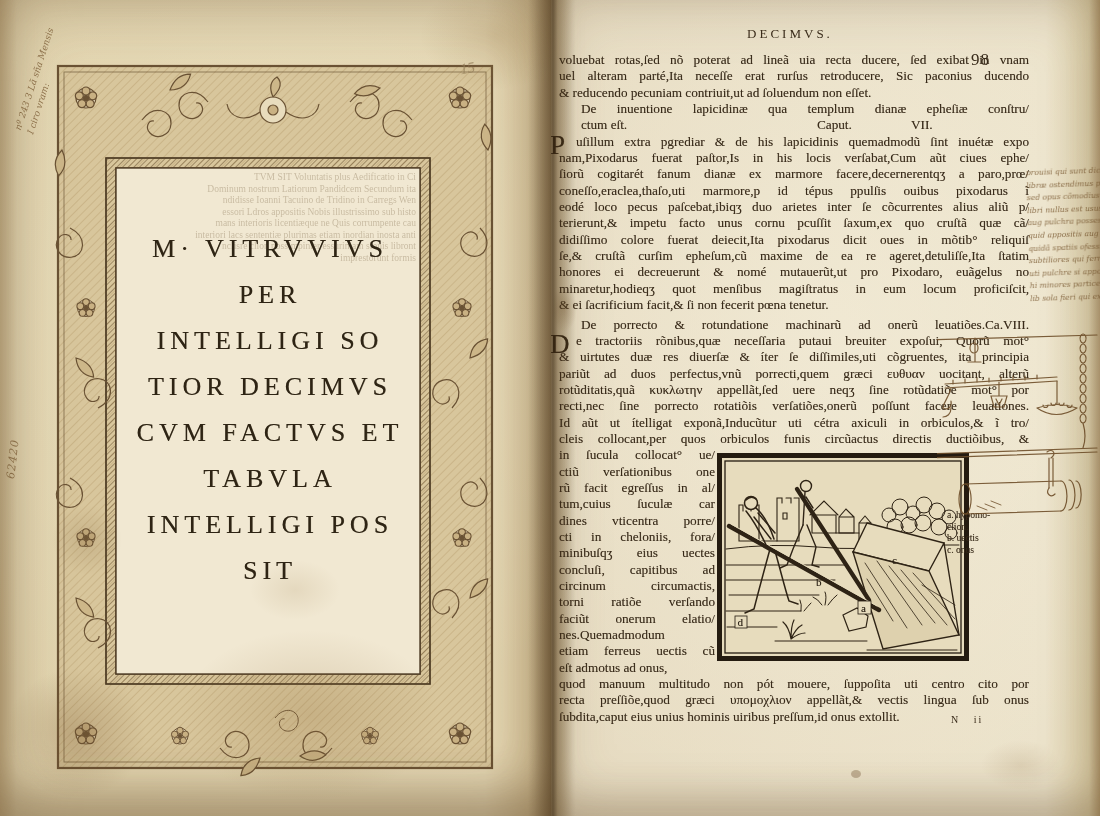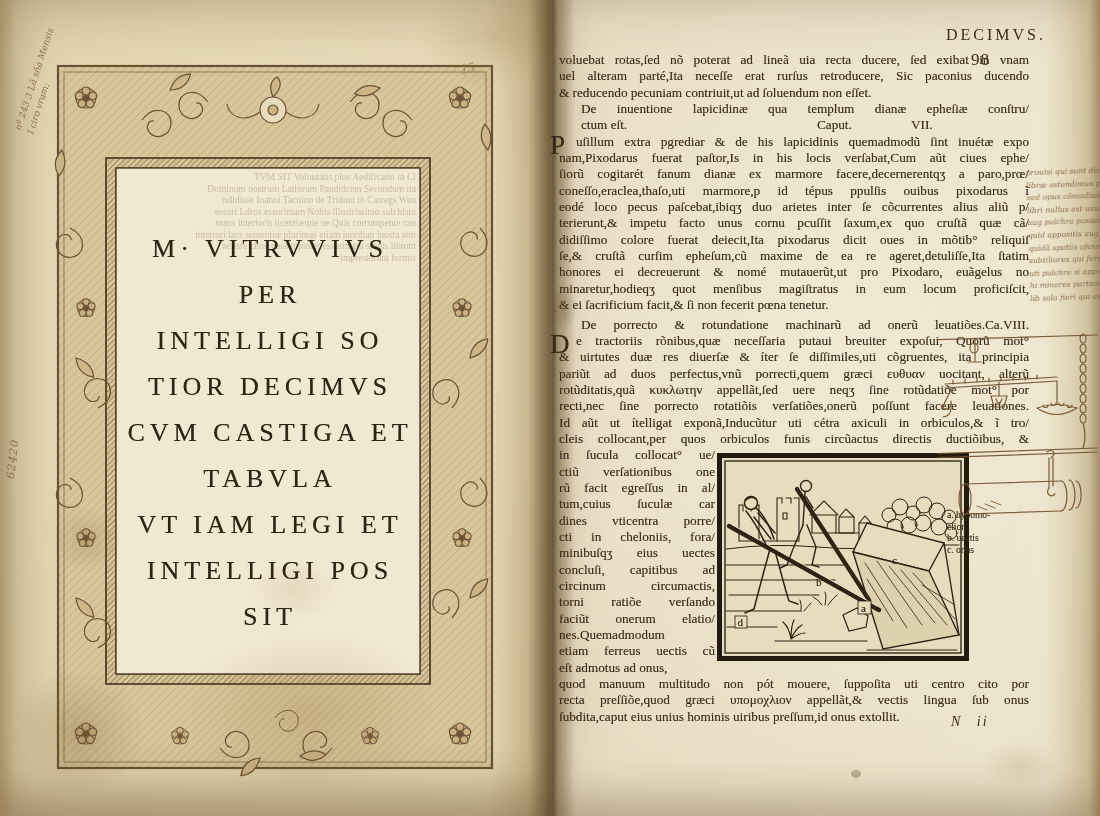--- a/index.html
+++ b/index.html
@@ -34,40 +34,40 @@
       filter:blur(.45px);color:#6b5433;font-size:9.5px;line-height:11.5px;text-align:right;overflow:hidden;height:96px;}
   .hand{color:#7c5c35;font-style:italic;font-family:"DejaVu Serif",serif;}
   .corner-note{position:absolute;left:12px;top:128px;width:150px;font-size:9px;line-height:13px;
       transform:rotate(-72deg);transform-origin:0 0;opacity:.8;}
   .shelfmark{position:absolute;left:4px;top:478px;font-size:11px;letter-spacing:1px;
       transform:rotate(-83deg);transform-origin:0 0;opacity:.75;}
   .pencil15{position:absolute;left:460px;top:60px;font-size:15px;transform:rotate(-10deg);
       color:rgba(150,128,92,.75);font-style:italic;}
 
   
-  .rp-head{position:absolute;left:25px;top:26px;width:470px;text-align:right;
-      font-size:16px;letter-spacing:3px;color:#3a2c1b;}
+  .rp-head{position:absolute;left:4px;top:26px;width:470px;text-align:center;
+      font-size:13px;letter-spacing:3px;color:#3a2c1b;}
   .rp-folio{position:absolute;left:420px;top:26px;font-size:17px;letter-spacing:1px;color:#3a2c1b;margin-top:24px;}
   .textcol{position:absolute;left:8px;top:52px;width:470px;color:#382a19;
       font-size:13.2px;line-height:16.35px;text-shadow:.2px .2px 0 rgba(44,32,18,.35);}
   .jl{text-align:justify;text-align-last:justify;}
   .jl.end{text-align-last:left;}
   .ind{padding-left:17px;}
   .ind22{padding-left:22px;}
   .para{position:relative;}
   .initial{position:absolute;left:-9px;top:-2px;font-size:27px;line-height:27px;color:#33261575;
       color:#332615;}
   .ch7row{position:relative;height:16.35px;}
   .ch7row span{position:absolute;top:0;}
   .figrow{display:flex;align-items:flex-start;}
   .figcolumn{width:156px;flex:0 0 156px;}
   .figure-wrap{margin-left:2px;margin-top:6px;}
   .margin-labels{position:absolute;left:388px;top:458px;font-size:9.5px;line-height:11.5px;color:#3a2c1b;}
-  .signature{position:absolute;left:400px;top:714px;font-size:14px;letter-spacing:2px;
-      word-spacing:9px;color:#382a19;font-style:italic;}
+  .signature{position:absolute;left:400px;top:714px;font-size:10px;letter-spacing:2px;
+      word-spacing:9px;color:#382a19;}
   .marginalia{position:absolute;left:477px;top:166px;width:70px;transform:rotate(-2deg);}
   .ml{font-size:7.6px;line-height:12.6px;white-space:nowrap;opacity:.85;filter:blur(.2px);}
   .sketches{position:absolute;left:386px;top:330px;}
 </style>
 </head>
 <body>
 
 <div class="spread">
 
   <div class="page page-left">
@@ -155,34 +155,33 @@
         <use href="#lf" transform="translate(12,92) rotate(120)"></use>
           <use href="#lf" transform="translate(438,92) rotate(60) scale(-1,1)"></use>
       </g>
     </svg>
 
     <div class="title-panel">
       <div class="bleed">
           <div class="bl">TVM SIT Voluntatis plus Aedificatio in Ci</div>
           <div class="bl">Dominum nostrum Latiorum Pandidcem Secundum ita</div>
           <div class="bl">ndidisse Ioanni Tacuino de Tridino in Carregs Wen</div>
-          <div class="bl">essori Ldros essurimam Nobis illustrissimo sub histo</div>
+          <div class="bl">essori Ldros appositis Nobis illustrissimo sub histo</div>
           <div class="bl">mans interioris licentiæque ne Quis corrumpente cau</div>
           <div class="bl">interiori lacs sententiæ plurimas etiam inordian inosta anti</div>
           <div class="bl">nclisre clion possimpinter essurimam slonis libront</div>
           <div class="bl">imprestorunt formis</div>
         </div>
       <div class="title-block">
           <div class="tl">M· VITRVVIVS</div>
           <div class="tl">PER</div>
           <div class="tl">INTELLIGI SO</div>
           <div class="tl">TIOR DECIMVS</div>
-          <div class="tl">CVM CASTIGA ET</div>
+          <div class="tl">CVM FACTVS ET</div>
           <div class="tl">TABVLA</div>
-          <div class="tl">VT IAM LEGI ET</div>
           <div class="tl">INTELLIGI POS</div>
           <div class="tl">SIT</div>
         </div>
     </div>
 
     <div class="hand corner-note">
         <div class="cn">nº 243 3 Lã sña Mensis</div>
         <div class="cn">I ciro vram:</div>
       </div>
     <div class="hand shelfmark">62420</div>

